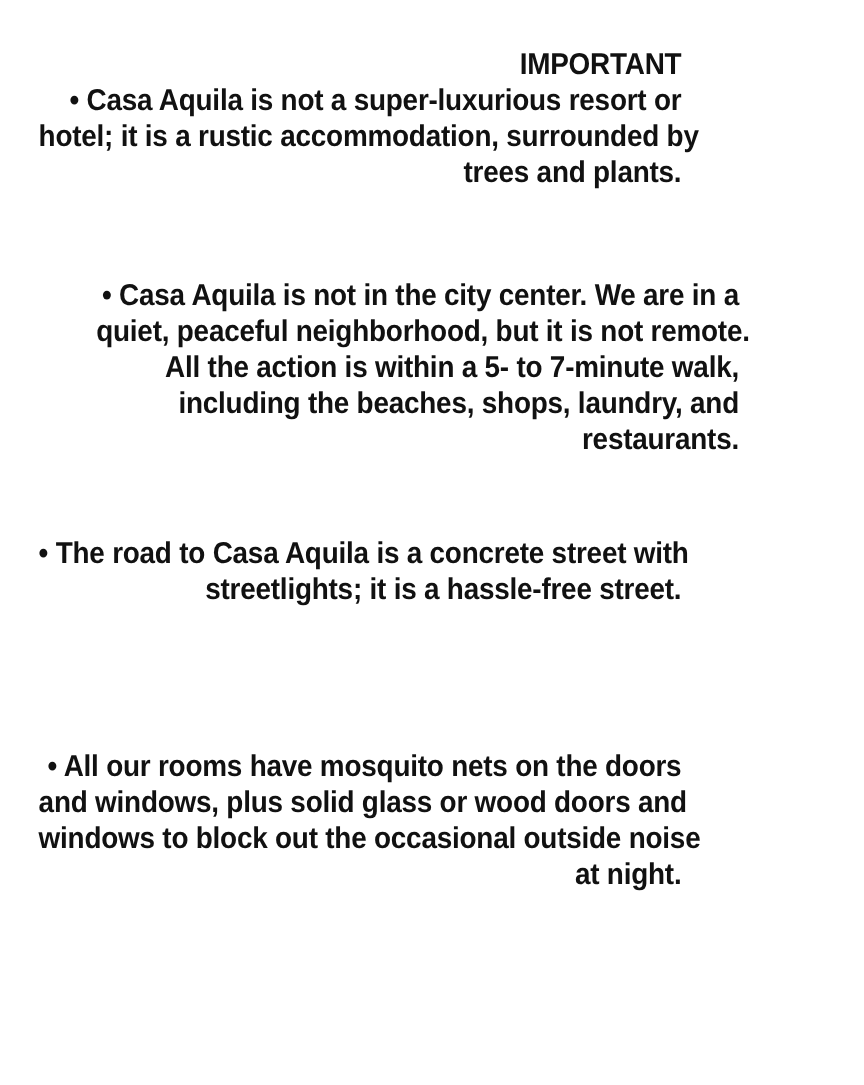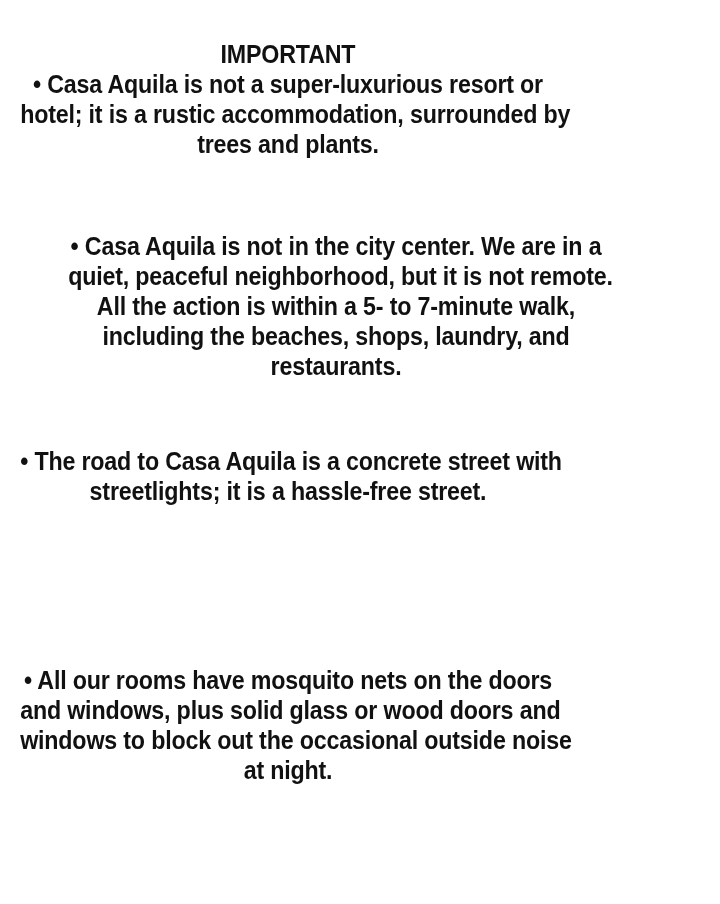--- a/index.html
+++ b/index.html
@@ -1,21 +1,21 @@
 <!DOCTYPE html>
 <html><head>
   <meta charset="utf-8">
   <style>
     html, body { margin: 0; padding: 0; background: #ffffff; }
     body {
       width: 720px; height: 904px; position: relative; overflow: hidden;
       font-family: "Liberation Sans", sans-serif;
       color: #111111;
     }
-    .block { position: absolute; left: 0; width: 576px; text-align: center; }
+    .block { position: absolute; left: 12px; width: 576px; text-align: right; }
     .line {
       display: block; height: 30px; line-height: 30px;
       font-size: 25px; font-weight: bold; white-space: nowrap;
       letter-spacing: -0.2px;
       transform: scaleX(0.93); transform-origin: center;
     }
   </style>
 </head>
 <body>
 
@@ -32,18 +32,18 @@
   <span class="line">All the action is within a 5- to 7-minute walk,</span>
   <span class="line">including the beaches, shops, laundry, and</span>
   <span class="line">restaurants.</span>
 </div>
 
 <div class="block" style="top:446px;">
   <span class="line">• The road to Casa Aquila is a concrete street with</span>
   <span class="line">streetlights; it is a hassle-free street.</span>
 </div>
 
-<div class="block" style="top:624px;margin-top:41px;">
+<div class="block" style="top:624px;">
   <span class="line">• All our rooms have mosquito nets on the doors</span>
   <span class="line">and windows, plus solid glass or wood doors and</span>
   <span class="line">windows to block out the occasional outside noise</span>
   <span class="line">at night.</span>
 </div>
 
 </body></html>

